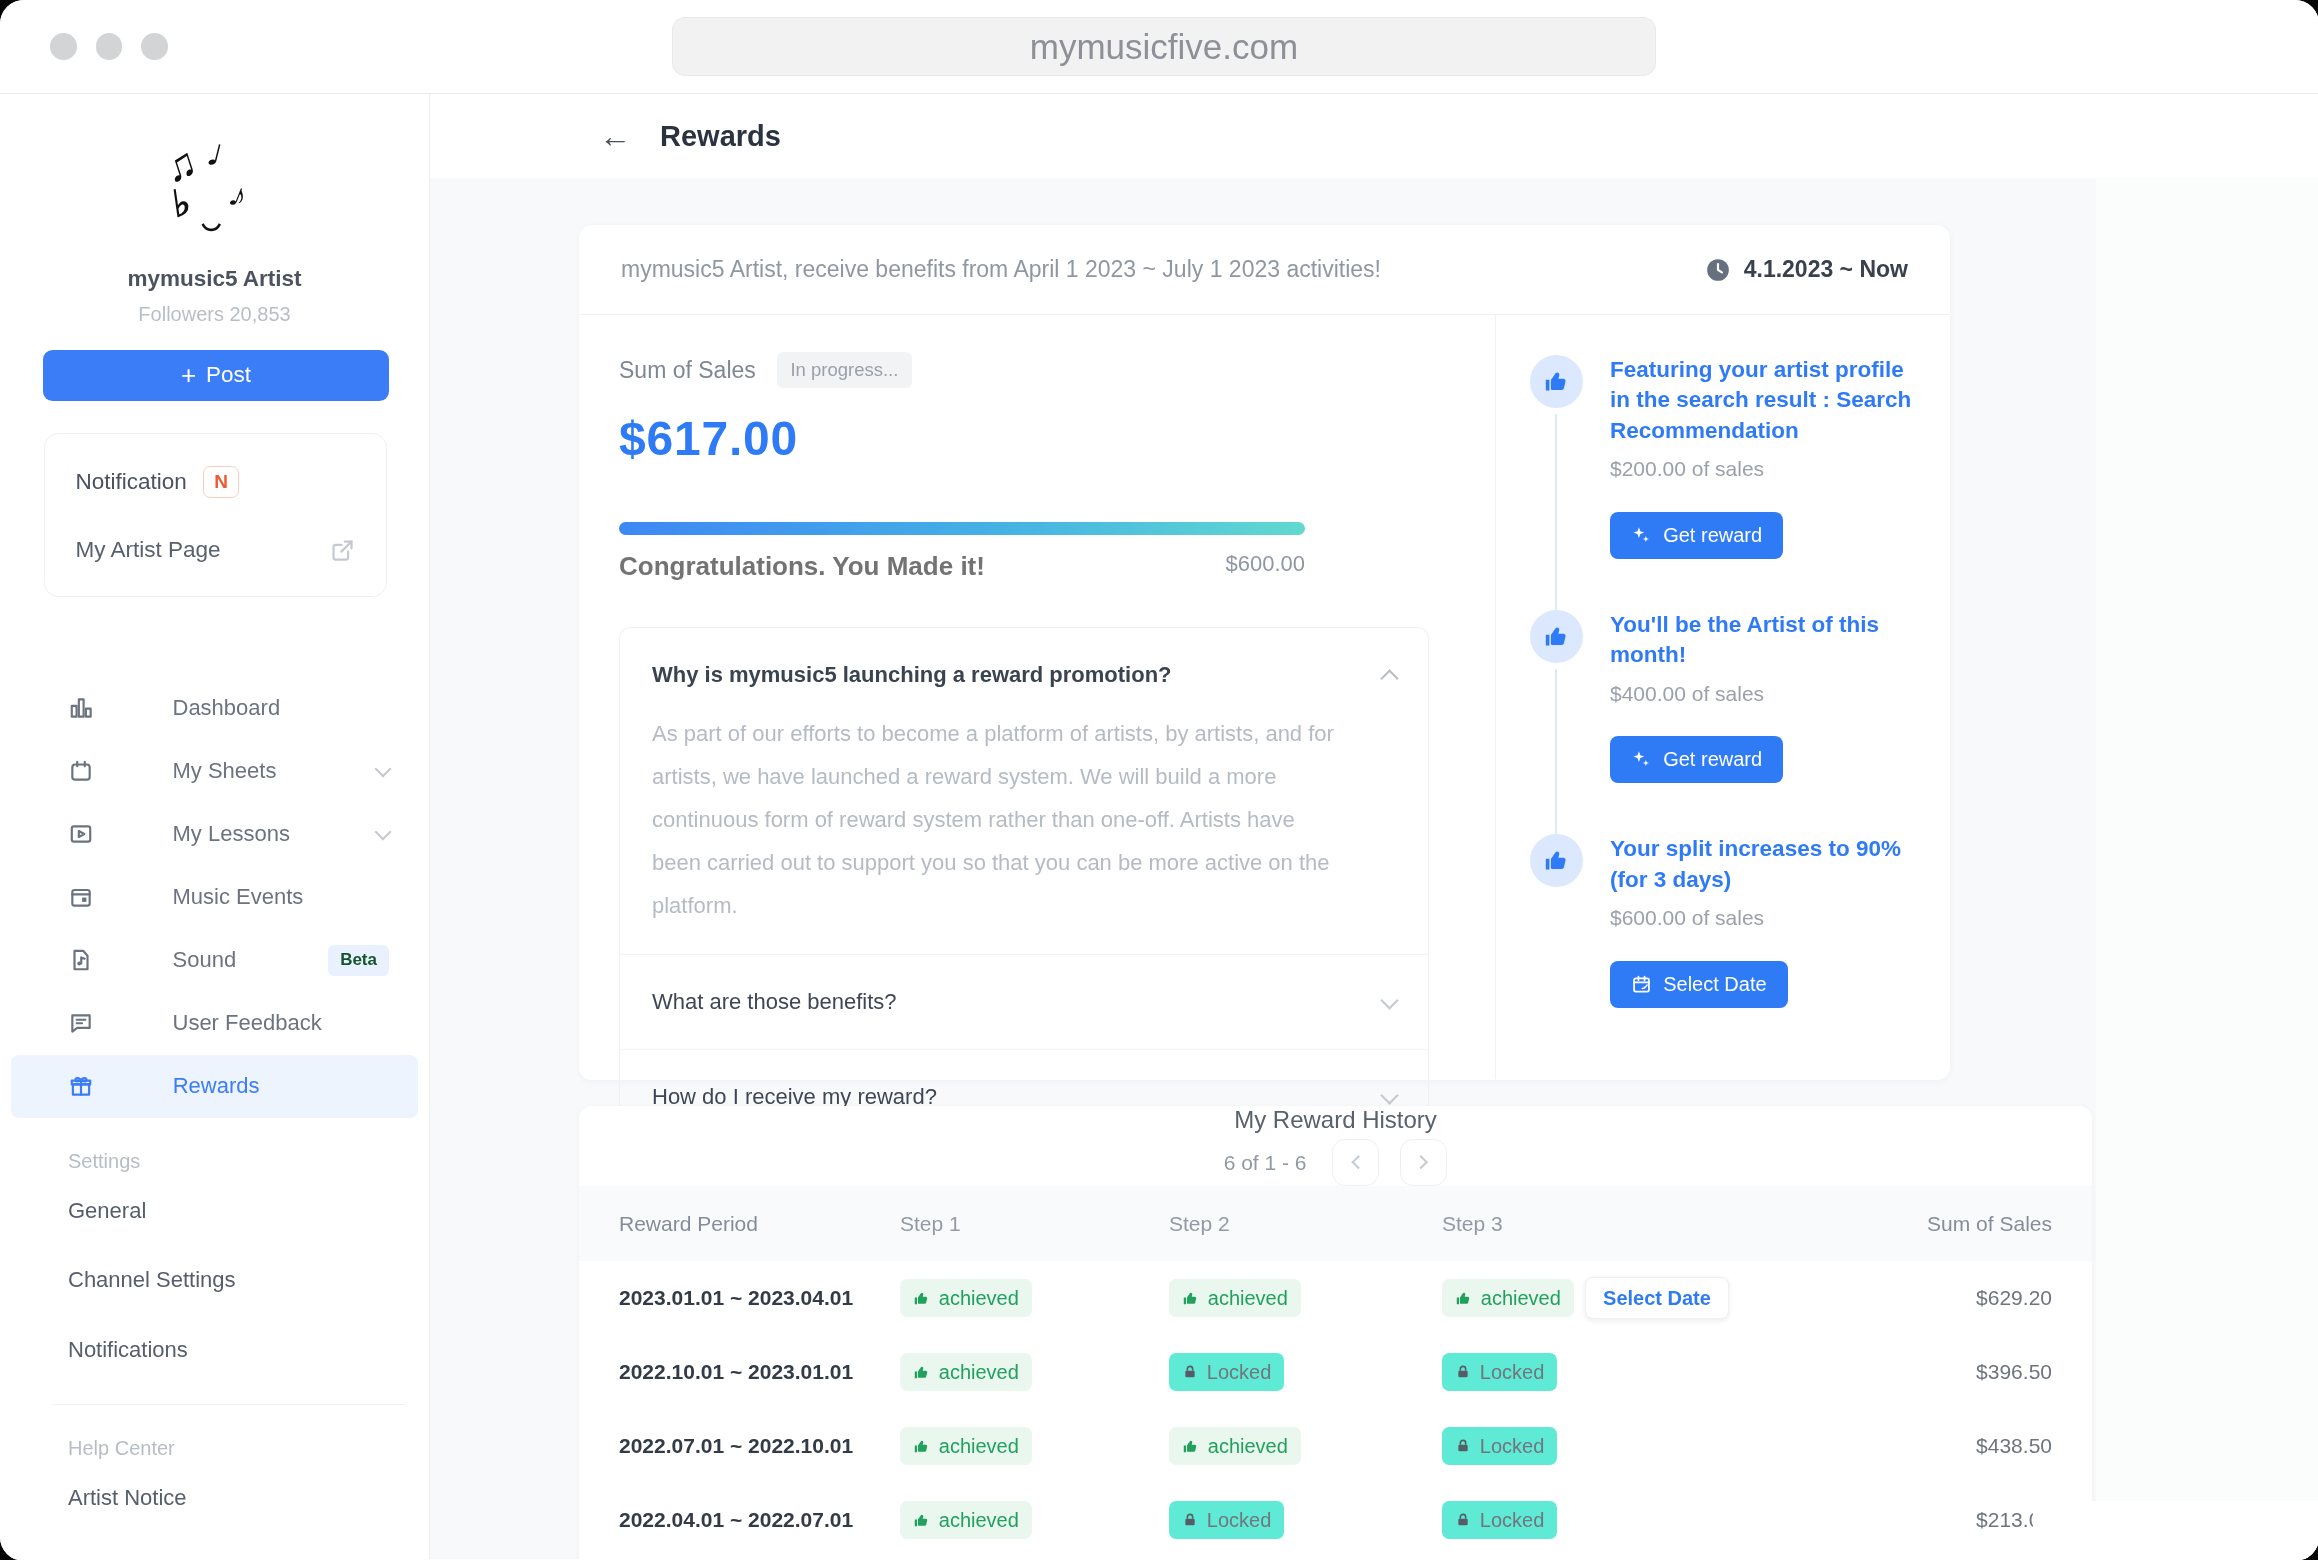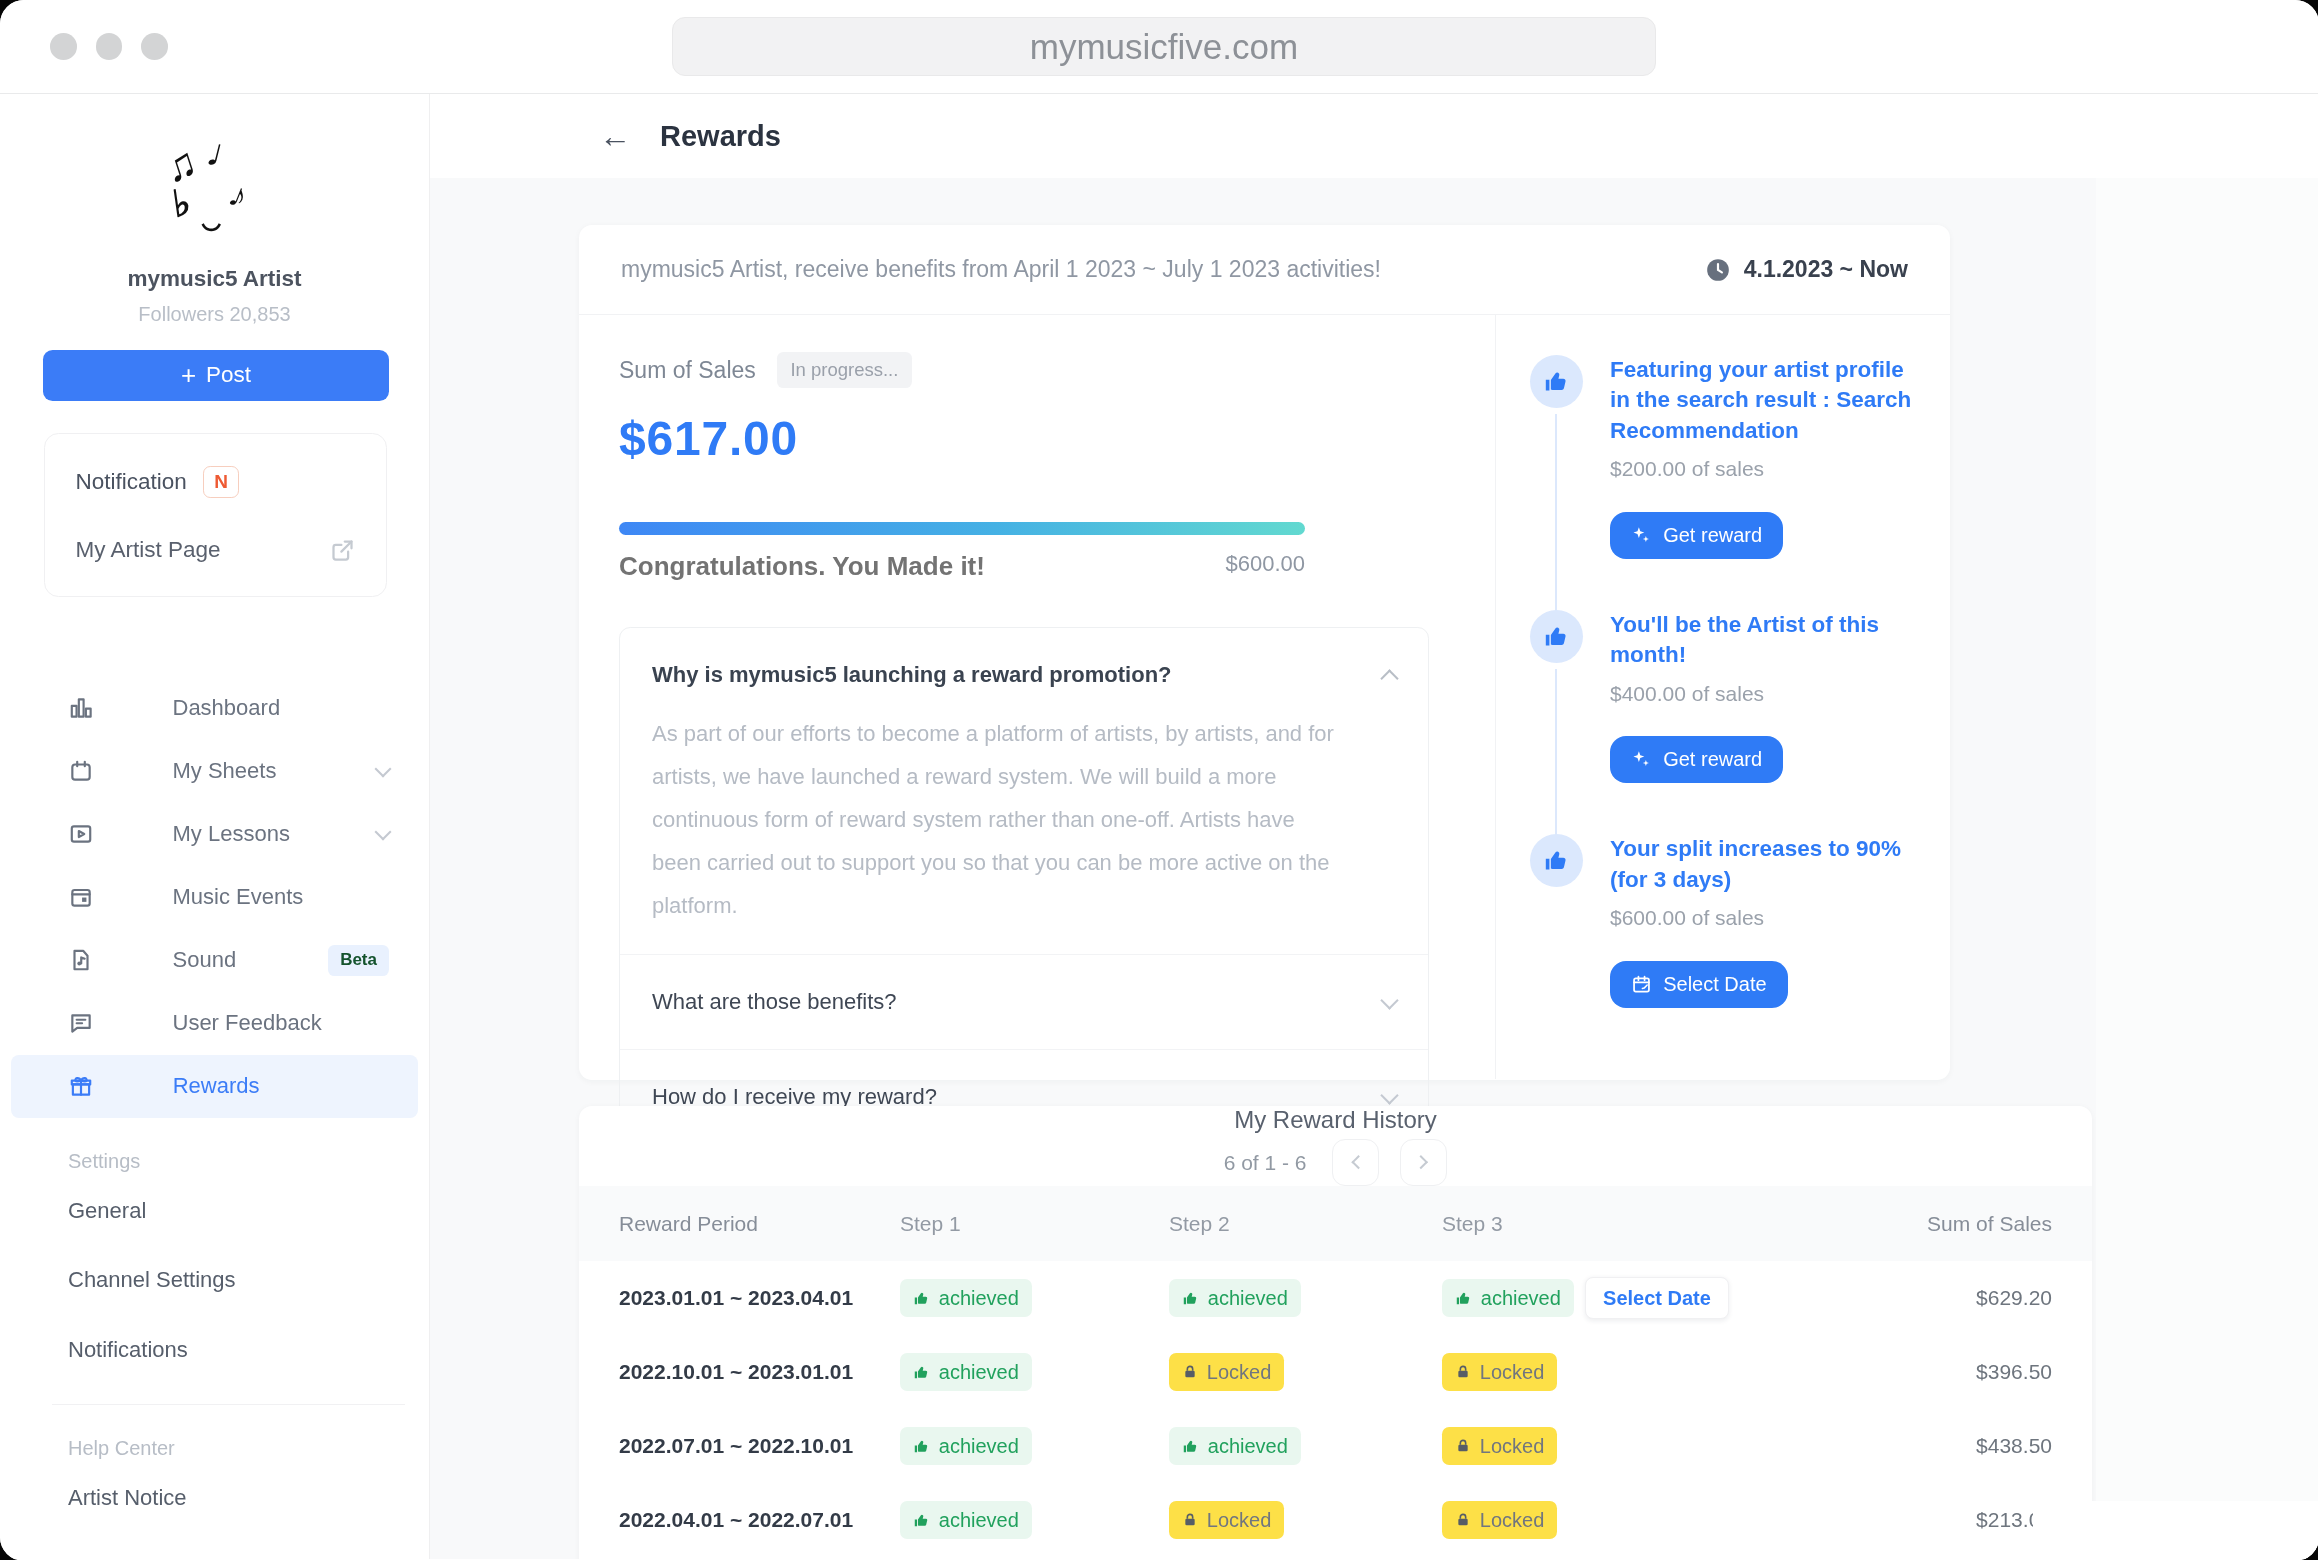--- a/index.html
+++ b/index.html
@@ -82,21 +82,21 @@
   .chev-dn { width:13px; height:13px; border-right:2.4px solid #c4c9d1; border-bottom:2.4px solid #c4c9d1; transform:rotate(45deg); margin-bottom:4.8px; }
   .faq-a { margin-top:24px; padding-right:56px; font-size:22px; line-height:1.96; color:#b5bbc4; }
 
   
   .bright { flex:1; padding:40px 32px 0 34px; }
   .milestone { position:relative; padding-left:80px; padding-bottom:51px; }
   .milestone:not(:last-child)::before { content:''; position:absolute; left:25px; top:59px; bottom:-6.4px; width:2.4px; background:#dce8fc; }
   .m-circle { position:absolute; left:0; top:0; width:53px; height:53px; border-radius:50%; background:#dbe8fd; display:flex; align-items:center; justify-content:center; }
   .m-title { font-size:22.5px; font-weight:600; color:#2f7bf6; line-height:1.35; }
   .m-sales { margin-top:11.2px; font-size:21px; color:#9aa1ab; }
-  .m-btn { margin-top:30.5px; display:inline-flex; align-items:center; gap:11.2px; background:#2f7bf6; border:none; border-radius:16px; padding:12px 21px; color:#fff; font-size:20px; font-weight:500; font-family:"Liberation Sans",sans-serif; cursor:pointer; }
+  .m-btn { margin-top:30.5px; display:inline-flex; align-items:center; gap:11.2px; background:#2f7bf6; border:none; border-radius:8px; padding:12px 21px; color:#fff; font-size:20px; font-weight:500; font-family:"Liberation Sans",sans-serif; cursor:pointer; }
 
   
   .hcard { position:absolute; left:149px; top:928px; width:1513px; height:498px; background:#fff; border-radius:13px; box-shadow:0 1.6px 6.4px rgba(30,40,60,.04); overflow:hidden; }
   .hcard-head { height:80px; display:flex; align-items:center; justify-content:space-between; padding:0 40px;flex-direction:column; }
   .h-title { font-size:24px; color:#59616e; font-weight:500; }
   .h-pager { display:flex; align-items:center; gap:21px; }
   .pager-count { font-size:21px; color:#9199a3; margin-right:4.8px; }
   .pager-btn { width:47px; height:47px; border:1.6px solid #eff0f2; border-radius:13px; background:#fff; display:flex; align-items:center; justify-content:center; cursor:pointer; }
   .pchev { width:10.4px; height:10.4px; border-right:2.4px solid #c6cbd2; border-bottom:2.4px solid #c6cbd2; }
   .pchev.left { transform:rotate(135deg); margin-left:4.8px; }
@@ -105,21 +105,21 @@
   .tgrid { display:grid; grid-template-columns:281px 269px 273px 1fr 185px; align-items:center; padding:0 40px; }
   .thead { background:#f9fafb; height:75px; }
   .th { font-size:21px; color:#939aa4; }
   .th.first { color:#868d98; }
   .th.last, .td.last { text-align:right; }
   .trow { height:74px; }
   .td.period { font-size:21px; font-weight:700; color:#333b47; }
   .td.last { font-size:21px; color:#6e757e; }
   .pill { display:inline-flex; align-items:center; gap:8.8px; border-radius:7.2px; padding:7.2px 13px; font-size:20px; }
   .pill.achieved { background:#e9f7ef; color:#21a15d; }
-  .pill.locked { background:#fde047; color:#71767f; }
+  .pill.locked { background:#5eead4; color:#71767f; }
   .step3-cell { display:flex; align-items:center; gap:11.2px; }
   .select-date-btn { background:#fff; border:1.6px solid #f0f0f2; box-shadow:0 1.6px 4.8px rgba(30,40,60,.08); border-radius:8px; padding:8.8px 17px; color:#2f7bf6; font-size:20px; font-weight:600; font-family:"Liberation Sans",sans-serif; cursor:pointer; }
 
   .corner-box { position:absolute; right:0; bottom:0; width:286px; height:58px; background:#ffffff; }
   svg { display:block; }
 </style>
 </head>
 <body>
 
 <div class="window">

